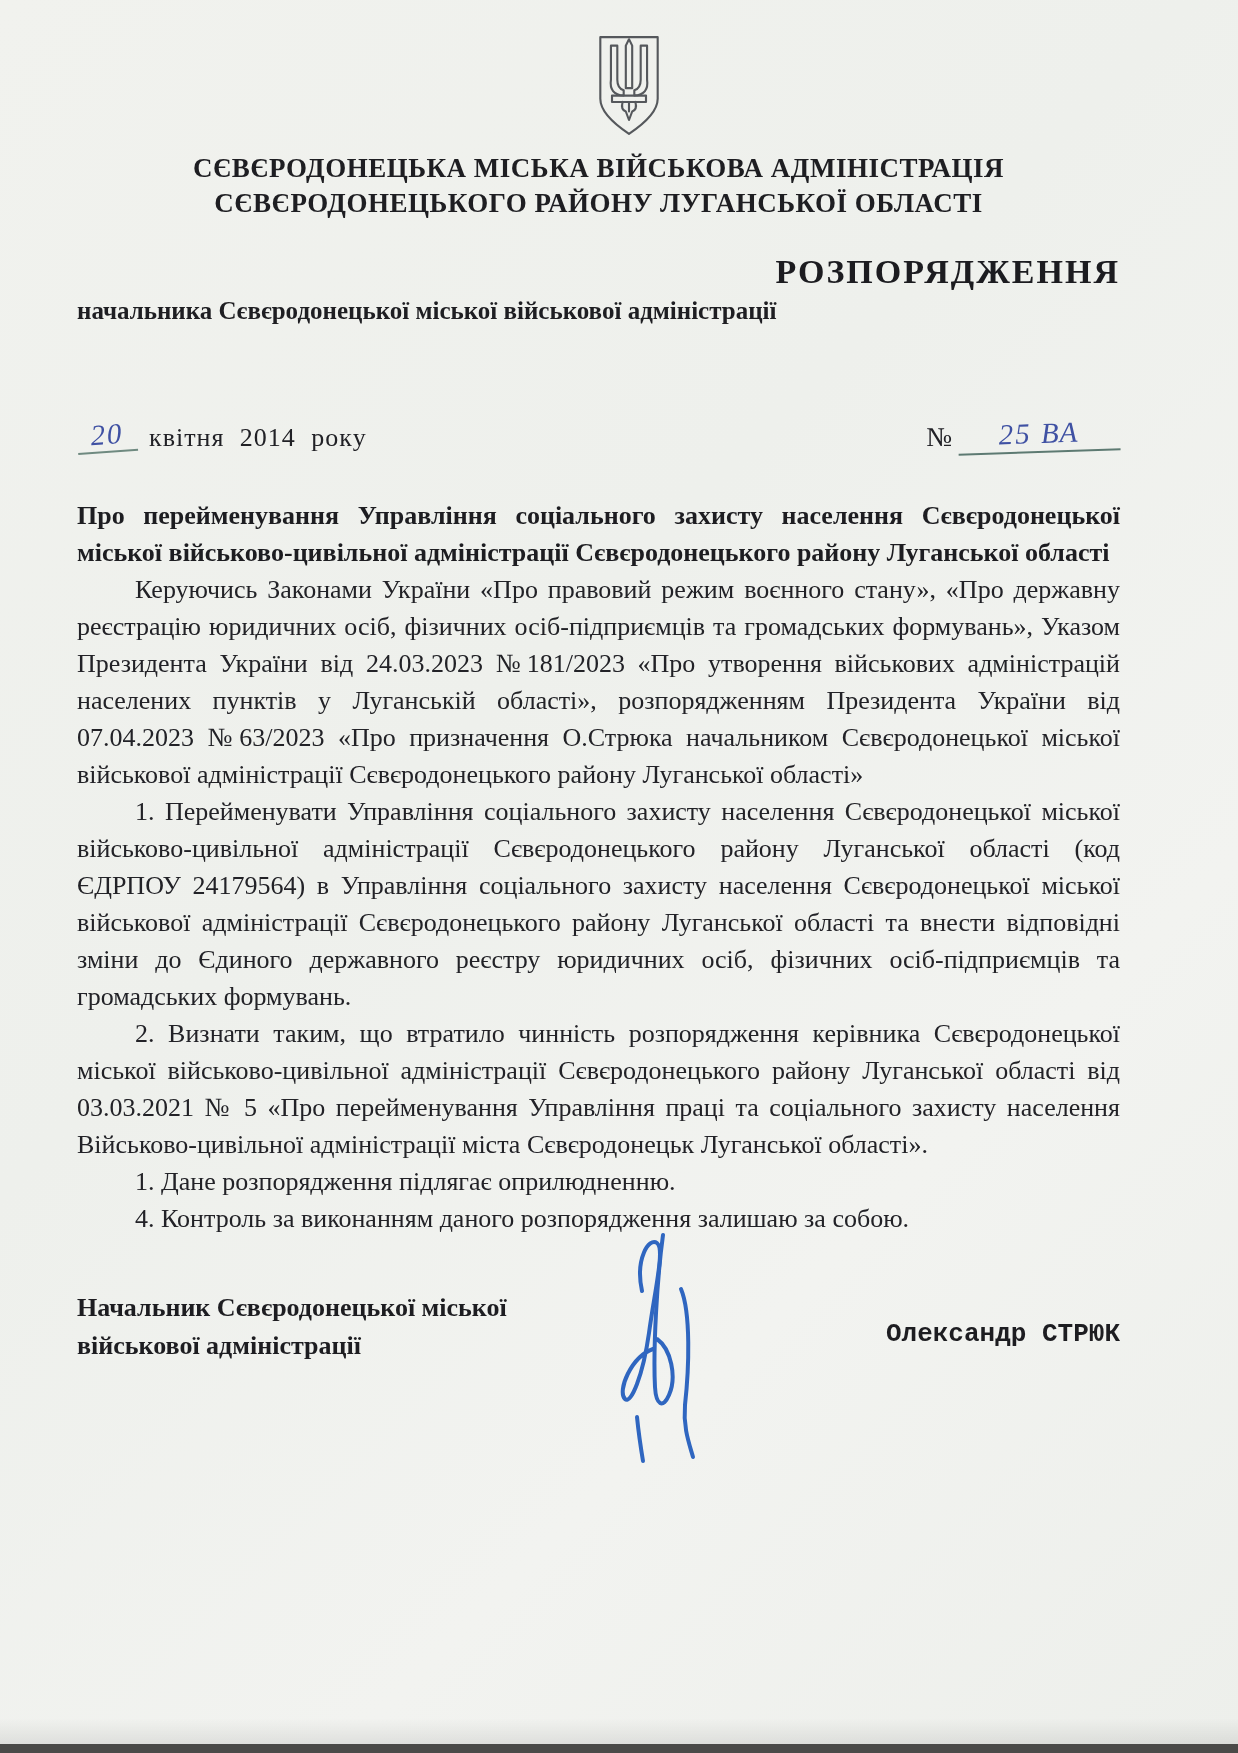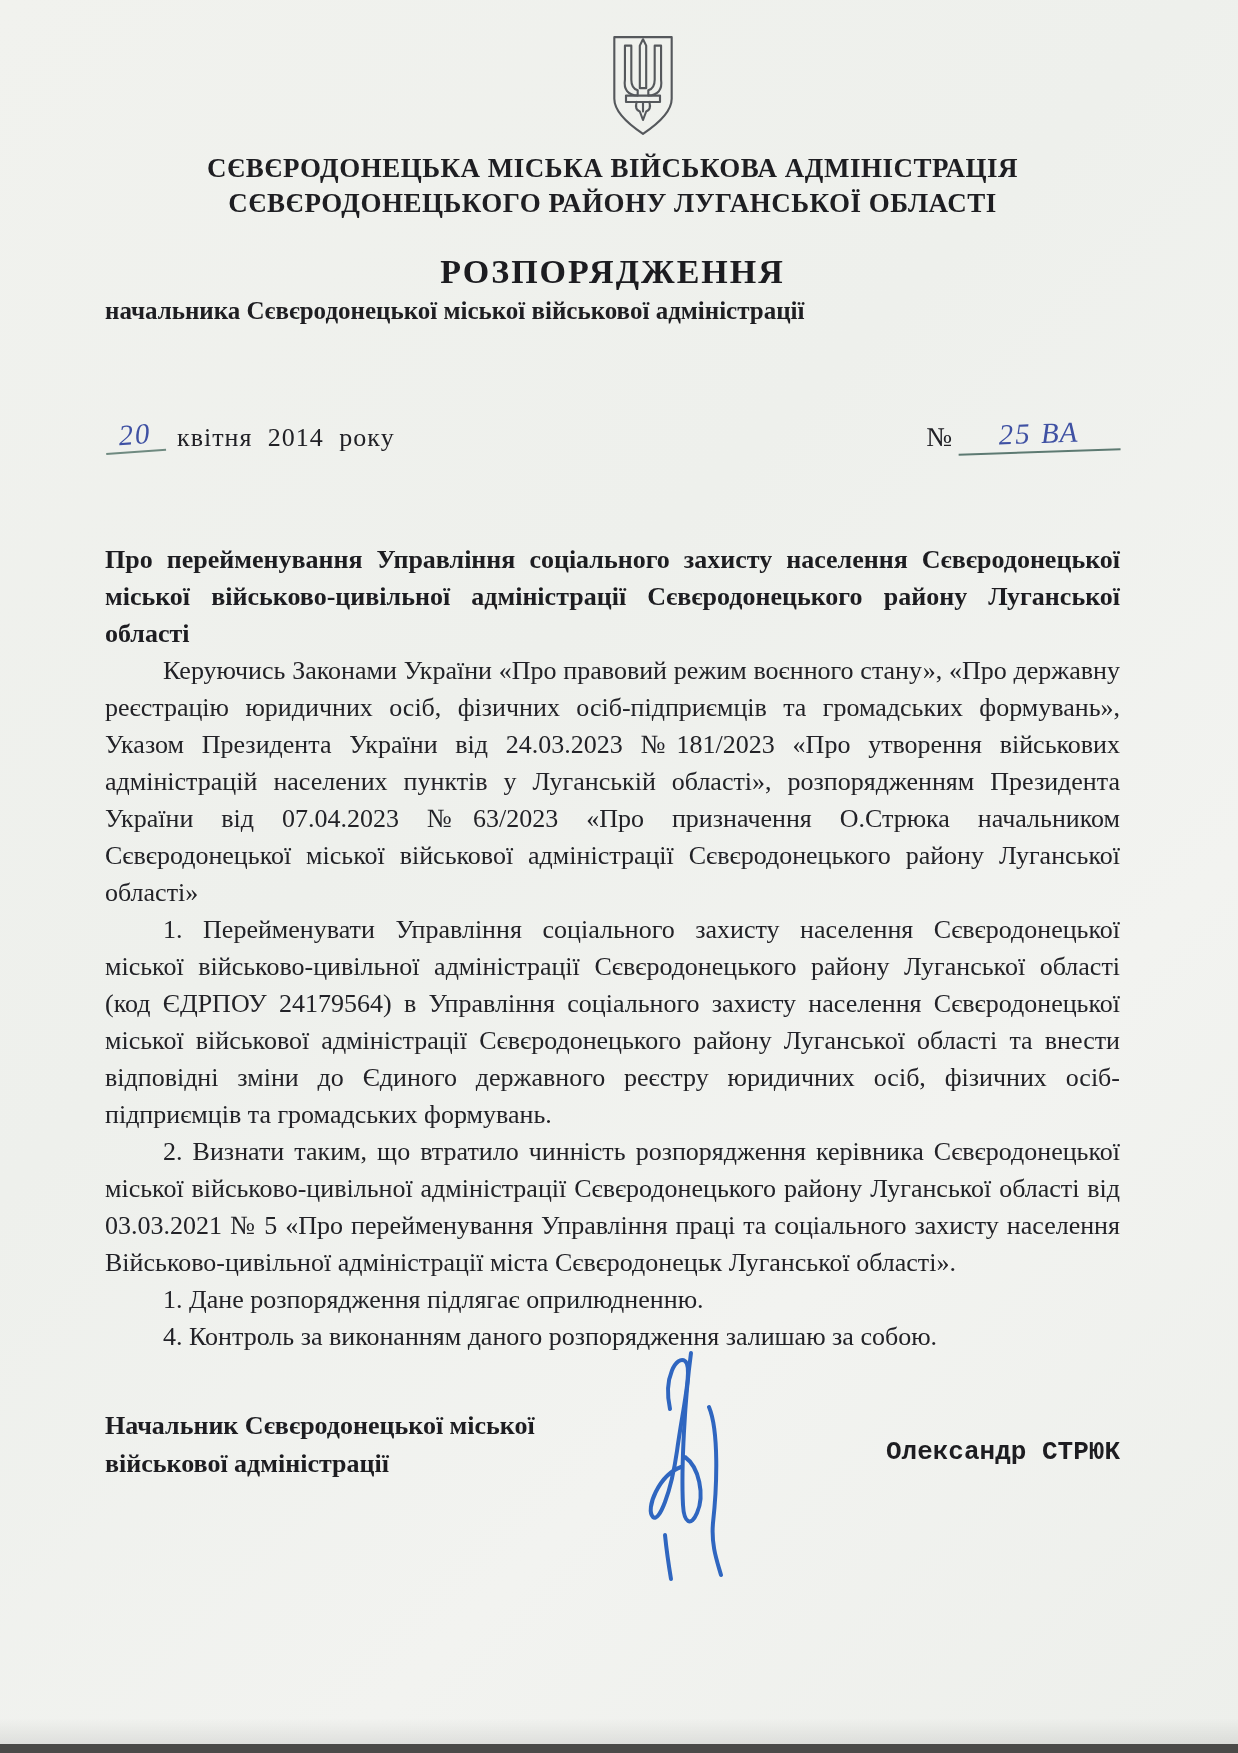--- a/index.html
+++ b/index.html
@@ -12,40 +12,40 @@
     width:1238px;height:1753px;
     margin:0 auto;
     background:linear-gradient(135deg,#f1f2ee 0%,#eef0ec 40%,#f2f3f0 70%,#edefeb 100%);
     color:#212126;
     overflow:hidden;
     box-sizing:border-box;
   }
   .content{
     position:relative;
     box-sizing:border-box;
-    padding:35px 118px 0 105px; 
+    padding:35px 118px 0 77px; 
   }
   
   .emblem{
     width:70px;height:102px;
     margin:0 auto 14px auto;
     transform:translateX(30px);
   }
   .emblem svg{width:100%;height:100%;}
   
   .org{
     text-align:center;
     font-weight:bold;
     font-size:27px;
     line-height:35px;
     letter-spacing:0.5px;
     color:#1e1e22;
   }
   .doc-type{
-    text-align:center;
+    text-align:right;
     font-weight:bold;
     font-size:34px;
     letter-spacing:2px;
     margin-top:32px;
     color:#1c1c20;
   }
   .doc-subtitle{
     font-weight:bold;
     font-size:25px;
     margin-top:6px;
@@ -80,21 +80,21 @@
   .hw-num{
     display:inline-block;
     min-width:150px;
     text-align:center;
     border-bottom:2px solid #5d7a72;
     padding:0 6px 1px 6px;
     transform:rotate(-2deg);
   }
   
   .subject{
-    margin-top:88px;
+    margin-top:44px;
     font-weight:bold;
     font-size:26px;
     line-height:37px;
     text-align:justify;
     color:#1d1d21;
   }
   p.body-par{
     margin:0;
     font-size:26px;
     line-height:37px;

